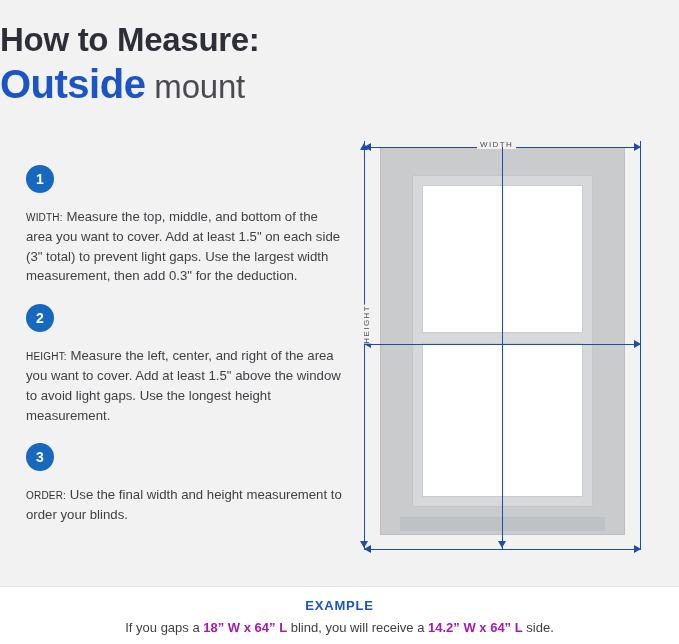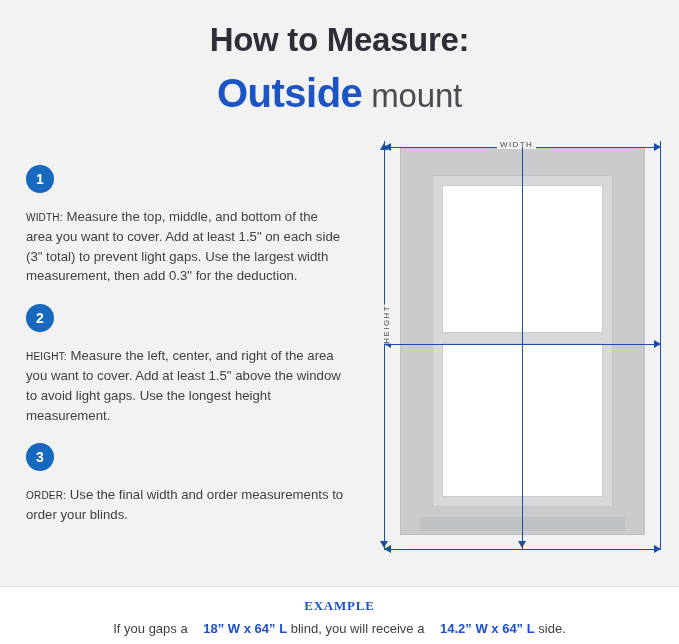--- a/index.html
+++ b/index.html
@@ -17,31 +17,30 @@
     position: absolute;
     left: 0; top: 0;
     width: 679px; height: 644px;
   }
 
   
   .title-wrap {
     position: absolute;
     top: 22px; left: 0;
     width: 679px;
-    text-align: center;
   }
   .title-line1 {
     font-size: 33px;
     font-weight: bold;
     color: #2e2e38;
     letter-spacing: -0.3px;
     line-height: 1.1;
   }
   .title-line2 {
-    margin-top: 13px;
+    margin-top: 4px;
     line-height: 1.1;
     white-space: nowrap;
   }
   .title-accent {
     font-size: 40px;
     font-weight: bold;
     color: #1b54c4;
     letter-spacing: -0.5px;
   }
   .title-rest {
@@ -79,21 +78,21 @@
   }
   .step-text .lead {
     font-size: 10px;
     color: #2f2f35;
     letter-spacing: 0.2px;
   }
 
   
   .diagram {
     position: absolute;
-    left: 380px;
+    left: 360px;
     top: 135px;
     width: 285px;
     height: 420px;
   }
   .win-outer {
     position: absolute;
     left: 20px; top: 12px;
     width: 245px; height: 388px;
     background: #c9cbcd;
     border: 1px solid #bcbfc2;
@@ -163,28 +162,27 @@
     background: #ffffff;
     border-top: 1px solid #e3e3e3;
     text-align: center;
   }
   .footer-title {
     margin-top: 11px;
     font-size: 13px;
     font-weight: bold;
     color: #1b54c4;
     letter-spacing: 0.8px;
-    font-family: Liberation Serif, serif;
   }
   .footer-text {
     margin-top: 7px;
     font-size: 13px;
     color: #3f3f45;
   }
-  .footer-text b { color: #1d4ed8; margin-left: 12px; }
+  .footer-text b { color: #a21caf; }
 </style>
 </head>
 <body>
 
 <div class="page">
 
   <div class="title-wrap">
     <div class="title-line1">How to Measure:</div>
     <div class="title-line2">
       <span class="title-accent">Outside</span><span class="title-rest"> mount</span>
@@ -203,21 +201,21 @@
     <div class="step">
       <div class="badge">2</div>
       <div class="step-text">
         <span class="lead">HEIGHT:</span><span> Measure the left, center, and right of the area you want to cover. Add at least 1.5" above the window to avoid light gaps. Use the longest height measurement.</span>
       </div>
     </div>
 
     <div class="step">
       <div class="badge">3</div>
       <div class="step-text">
-        <span class="lead">ORDER:</span><span> Use the final width and order measurements to order your blinds.</span>
+        <span class="lead">ORDER:</span><span> Use the final width and height measurement to order your blinds.</span>
       </div>
     </div>
 
   </div>
 
   <div class="diagram">
 
     <div class="win-outer"></div>
     <div class="win-inner-frame"></div>
     <div class="pane pane-top"></div>

